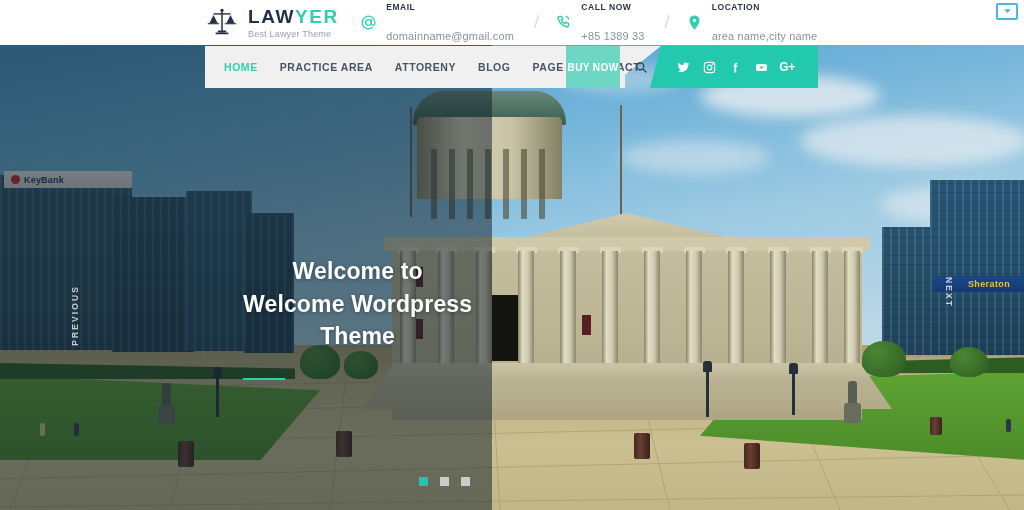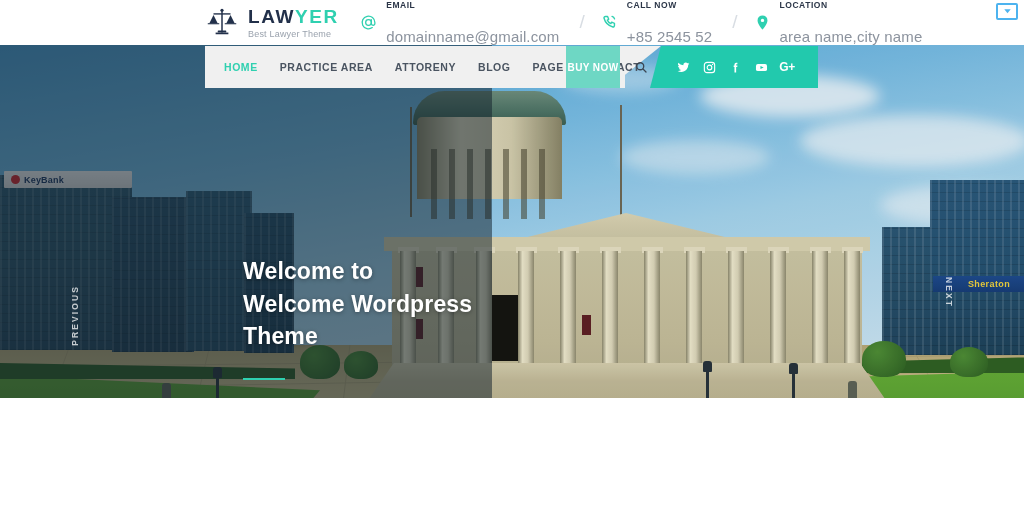--- a/index.html
+++ b/index.html
@@ -33,32 +33,32 @@
     color: #d8dde3; font-size: 19px; font-weight: 300;
     margin: 0 16px 0 20px; transform: translateY(-1px);
   }
   .contact-block { display: flex; align-items: center; gap: 9px; }
   .contact-icon { width: 17px; height: 17px; color: #2fd0b0; flex: none; }
   .contact-txt { line-height: 1; }
   .contact-label {
     font-size: 8.5px; font-weight: bold; color: #2b3648;
     letter-spacing: .55px; text-transform: uppercase;
   }
-  .contact-value { font-size: 15px; color: #8c939e; margin-top: 20px; letter-spacing: .15px; }
+  .contact-value { font-size: 11px; color: #8c939e; margin-top: 20px; letter-spacing: .15px; }
 
   .topright-icon {
     position: absolute; right: 6px; top: 3px;
     width: 22px; height: 17px; border: 2px solid #4db3ef;
     background: #fff; border-radius: 2px;
     display: flex; align-items: center; justify-content: center;
   }
   .topright-icon svg { width: 11px; height: 11px; color: #4db3ef; }
 
   
-  .hero { position: absolute; left: 0; top: 45px; width: 1024px; height: 353px; overflow: hidden; }
+  .hero { position: absolute; left: 0; top: 45px; width: 1024px; height: 465px; overflow: hidden; text-align: center; }
   .hero-art { position: absolute; inset: 0; }
 
   
   .sky {
     position: absolute; left: 0; top: 0; width: 1024px; height: 300px;
     background: linear-gradient(170deg, #4c9fd4 0%, #72bbe4 32%, #a5d6ef 62%, #cfe8f5 100%);
   }
   .cloud { position: absolute; border-radius: 50%; background: rgba(255,255,255,.75); filter: blur(7px); }
 
   
@@ -507,21 +507,21 @@
 
       <span class="divider-slash">/</span>
 
       <div class="contact-block">
         <svg class="contact-icon" viewBox="0 0 24 24" fill="none" stroke="currentColor" stroke-width="2">
           <path d="M6.2 3.5h3.1l1.6 3.9-2 1.2a11 11 0 0 0 5 5l1.2-2 3.9 1.6v3.1a2 2 0 0 1-2.2 2A17.8 17.8 0 0 1 4.2 5.7a2 2 0 0 1 2-2.2z" stroke-linecap="round" stroke-linejoin="round"></path>
           <path d="M15.6 3.4a5 5 0 0 1 3.5 3.5" stroke-linecap="round"></path>
         </svg>
         <span class="contact-txt">
           <span class="contact-label" style="display:block">CALL NOW</span>
-          <span class="contact-value" style="display:block">+85 2545 52</span>
+          <span class="contact-value" style="display:block">+85 1389 33</span>
         </span>
       </div>
 
       <span class="divider-slash">/</span>
 
       <div class="contact-block">
         <svg class="contact-icon" viewBox="0 0 24 24" fill="currentColor">
           <path d="M12 2a7 7 0 0 0-7 7c0 5.2 7 13 7 13s7-7.8 7-13a7 7 0 0 0-7-7zm0 9.4A2.4 2.4 0 1 1 12 6.6a2.4 2.4 0 0 1 0 4.8z"></path>
         </svg>
         <span class="contact-txt">

